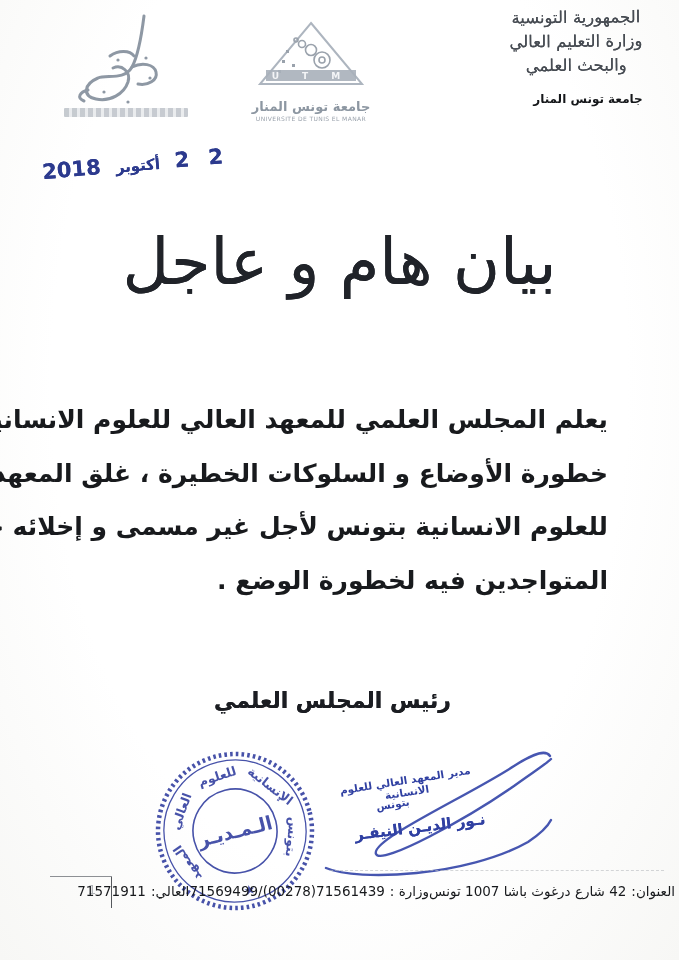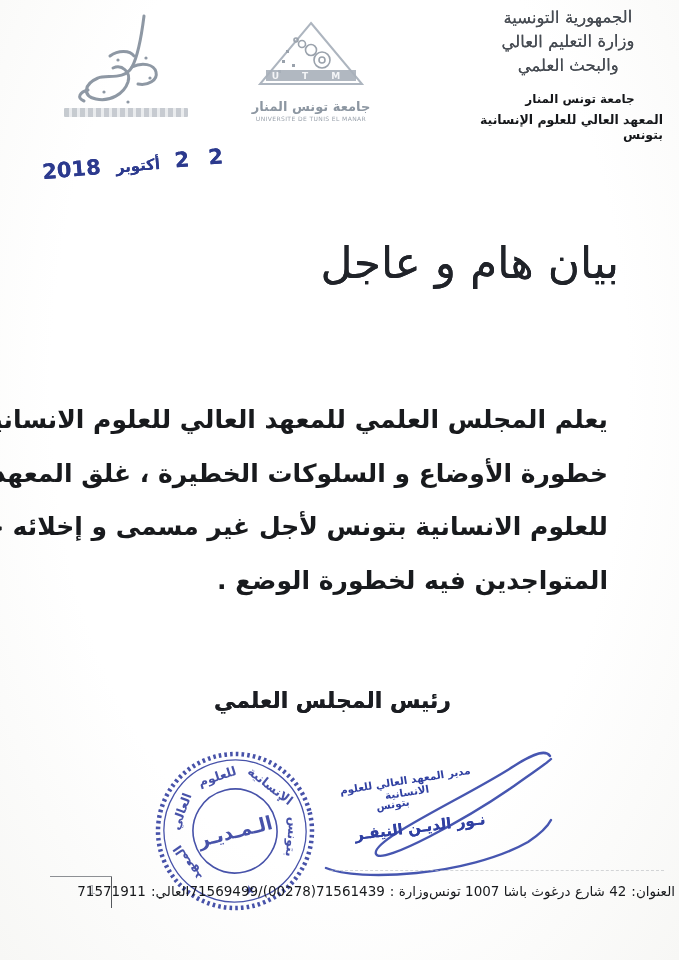--- a/index.html
+++ b/index.html
@@ -11,36 +11,36 @@
   }
   
   .left-logo{position:absolute;left:58px;top:12px;width:150px;height:120px;}
   .left-logo svg{display:block;}
   .left-logo-caption{position:absolute;left:6px;top:96px;width:124px;height:9px;
     background:repeating-linear-gradient(90deg,#9aa2ac 0 5px,#d9dde1 5px 8px);
     opacity:.55;filter:blur(.6px);border-radius:1px;}
   .center-logo{position:absolute;left:246px;top:20px;width:130px;text-align:center;}
   .utm-ar{font-size:13px;font-weight:bold;color:#8d97a2;margin-top:1px;}
   .utm-fr{font-size:6px;color:#9aa2ac;letter-spacing:.4px;margin-top:1px;}
-  .right-header{position:absolute;right:16px;top:6px;width:218px;direction:rtl;text-align:right;}
+  .right-header{position:absolute;right:8px;top:6px;width:218px;direction:rtl;text-align:right;}
   .callig{color:#474c53;font-size:16.5px;line-height:24px;padding-left:28px;text-align:center;
     text-shadow:0 0 .6px #474c53;transform:rotate(-.5deg);}
   .callig div{border-bottom:0;}
   .org-block{margin-top:14px;font-weight:bold;color:#15171a;}
   .org-university{font-size:12px;padding-left:52px;text-align:center;}
   .org-institute{font-size:12.5px;margin-top:6px;}
   
   .date-stamp{position:absolute;left:42px;top:152px;display:flex;gap:15px;align-items:baseline;
     color:#2c3a8e;font-weight:bold;font-size:21px;transform:rotate(-5deg);
     text-shadow:0 0 .5px #2c3a8e;}
   .date-stamp .ds-day{letter-spacing:6px;}
   .date-stamp .ds-month{font-size:15px;}
   
   .doc-title{position:absolute;left:60px;right:60px;top:210px;height:110px;
-    direction:rtl;text-align:right;font-size:44px;line-height:105px;color:#202329;
+    direction:rtl;text-align:center;font-size:64px;line-height:105px;color:#202329;
     font-weight:400;text-shadow:0 0 .4px #202329;}
   
   .body-text{position:absolute;left:72px;top:393px;width:536px;direction:rtl;
     font-size:25px;font-weight:bold;color:#181a1d;}
   .body-line{height:53.5px;line-height:53.5px;text-align:justify;text-align-last:justify;white-space:nowrap;}
   .body-line.last{text-align:left;text-align-last:right;}
   
   .signatory{position:absolute;left:0;right:0;top:688px;text-align:center;direction:rtl;
     font-size:22px;font-weight:bold;color:#1b1d22;padding-right:14px;text-shadow:0 0 .4px #1b1d22;}
   
@@ -113,21 +113,20 @@
   </div>
 
   <div class="right-header">
     <div class="callig">
       <div>الجمهورية التونسية</div>
       <div>وزارة التعليم العالي</div>
       <div>والبحث العلمي</div>
     </div>
     <div class="org-block">
       <div class="org-university">جامعة تونس المنار</div>
-      <div class="org-institute">المعهد العالي للعلوم الإنسانية بتونس</div>
     </div>
   </div>
 
   <div class="date-stamp">
     <span class="ds-year">2018</span>
     <span class="ds-month">أكتوبر</span>
     <span class="ds-day">2 2</span>
   </div>
 
   <div class="doc-title">بيان هام و عاجل</div>

